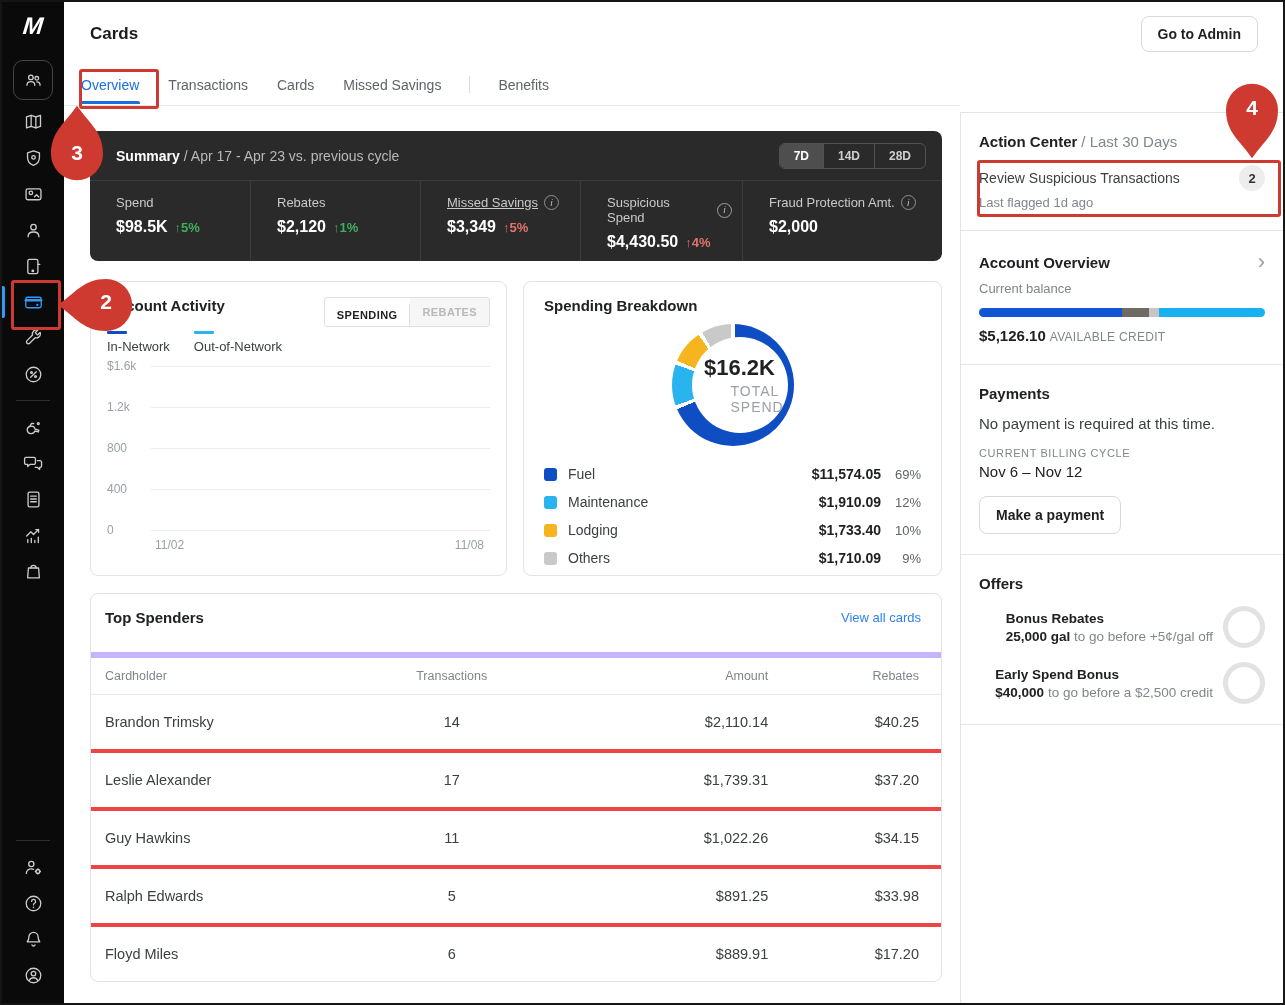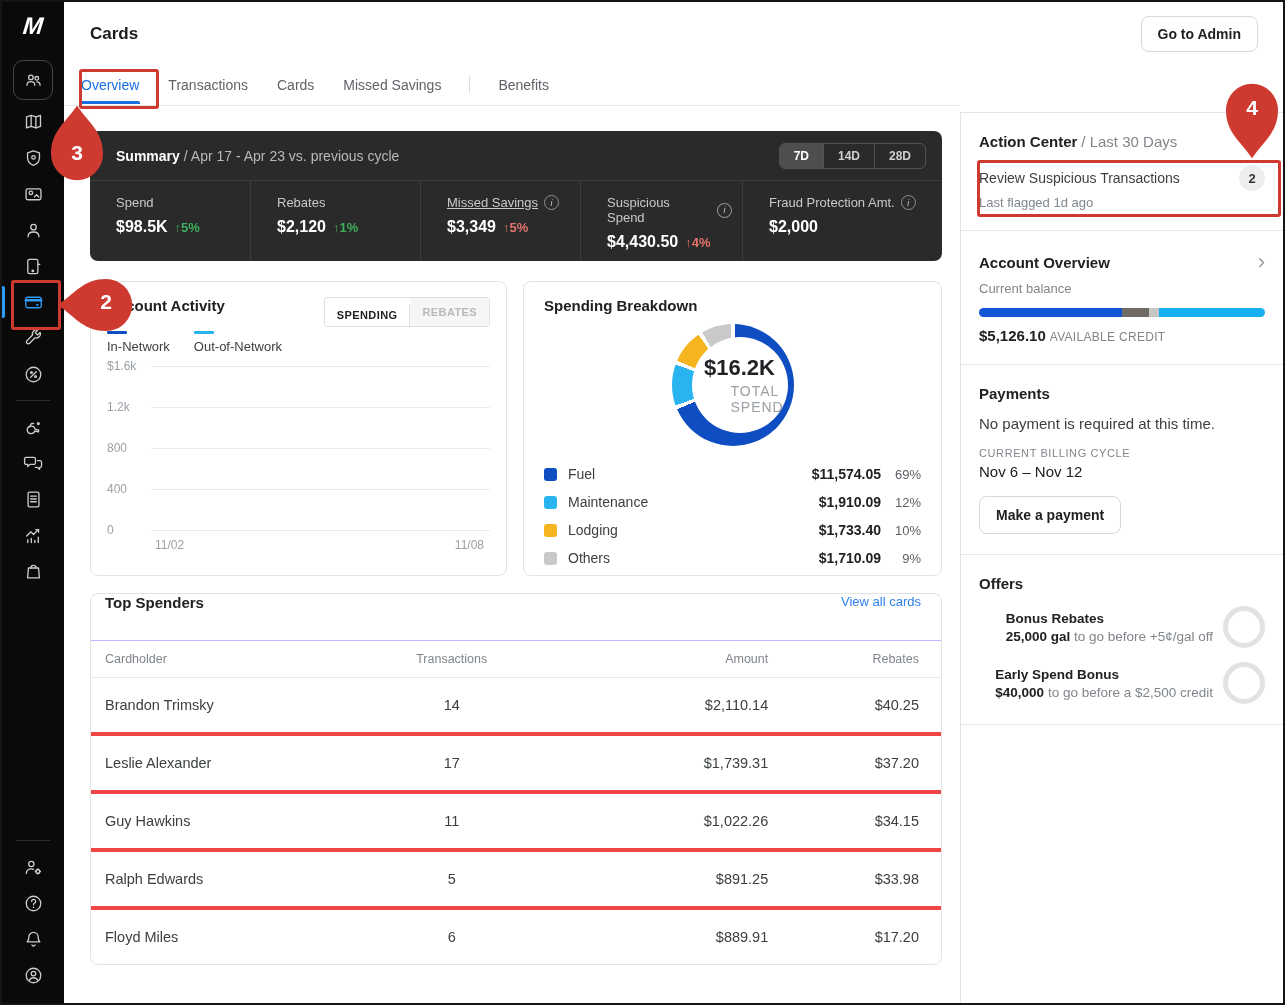--- a/index.html
+++ b/index.html
@@ -80,21 +80,21 @@
   .donut-value{font-size:22px;font-weight:700;color:#202124;}
   .donut-label{font-size:14px;letter-spacing:1px;color:#9aa0a6;margin-left:39px;}
   .bd-legend{margin-top:14px;}
   .leg-row{display:grid;grid-template-columns:24px 1fr 110px 40px;align-items:center;height:28px;font-size:14px;color:#3c4043;}
   .swatch{width:13px;height:13px;border-radius:3px;}
   .leg-amount{font-weight:700;color:#202124;text-align:right;}
   .leg-pct{color:#5f6368;font-size:13px;text-align:right;}
 
   
   .spenders-card{margin-top:17px;}
-  .sp-head{display:flex;justify-content:space-between;height:46px;padding:0 20px 0 12px;border-bottom:1px solid #c4b5fd;}
+  .sp-head{display:flex;align-items:center;justify-content:space-between;height:46px;padding:0 20px 12px 12px;border-bottom:6px solid #c4b5fd;}
   .sp-title{font-size:15px;font-weight:700;color:#202124;padding-left:2px;}
   .sp-link{font-size:13px;color:#2f80ed;text-decoration:none;cursor:pointer;}
   .thead,.trow{display:grid;grid-template-columns:1.6fr 1.4fr 1.4fr 1fr;padding:0 22px 0 14px;}
   .thead{height:36px;align-items:center;border-bottom:1px solid #e8e8e8;font-size:12.5px;color:#80868b;}
   .trow{height:54px;align-items:center;border-bottom:4px solid #ef4444;font-size:14.5px;color:#3c4043;cursor:pointer;}
   .trow:last-child{border-bottom:none;}
   .c0{text-align:left;}.c1{text-align:center;}.c2{text-align:right;}.c3{text-align:right;}
 
   
   .right-panel{position:absolute;left:958px;top:110px;right:0;bottom:0;background:#fff;border-left:1px solid #e3e3e3;border-top:1px solid #e3e3e3;}

